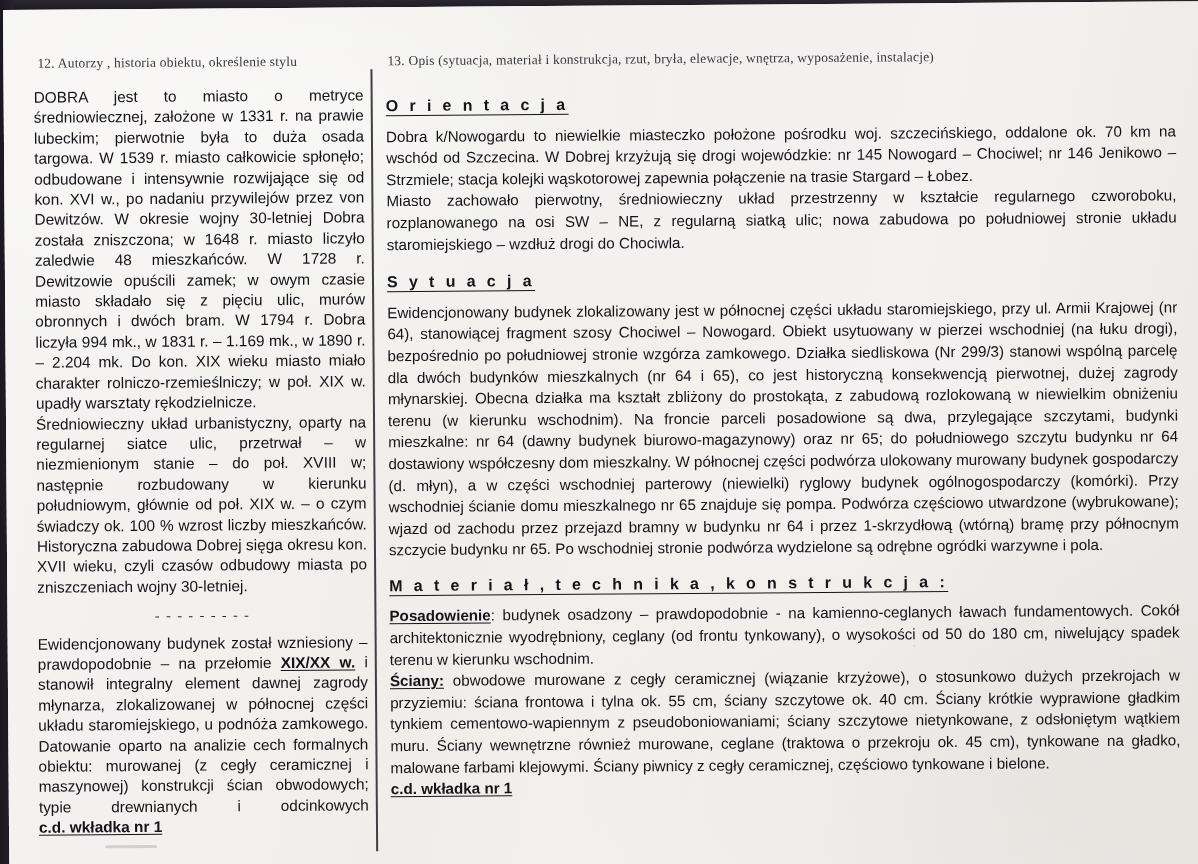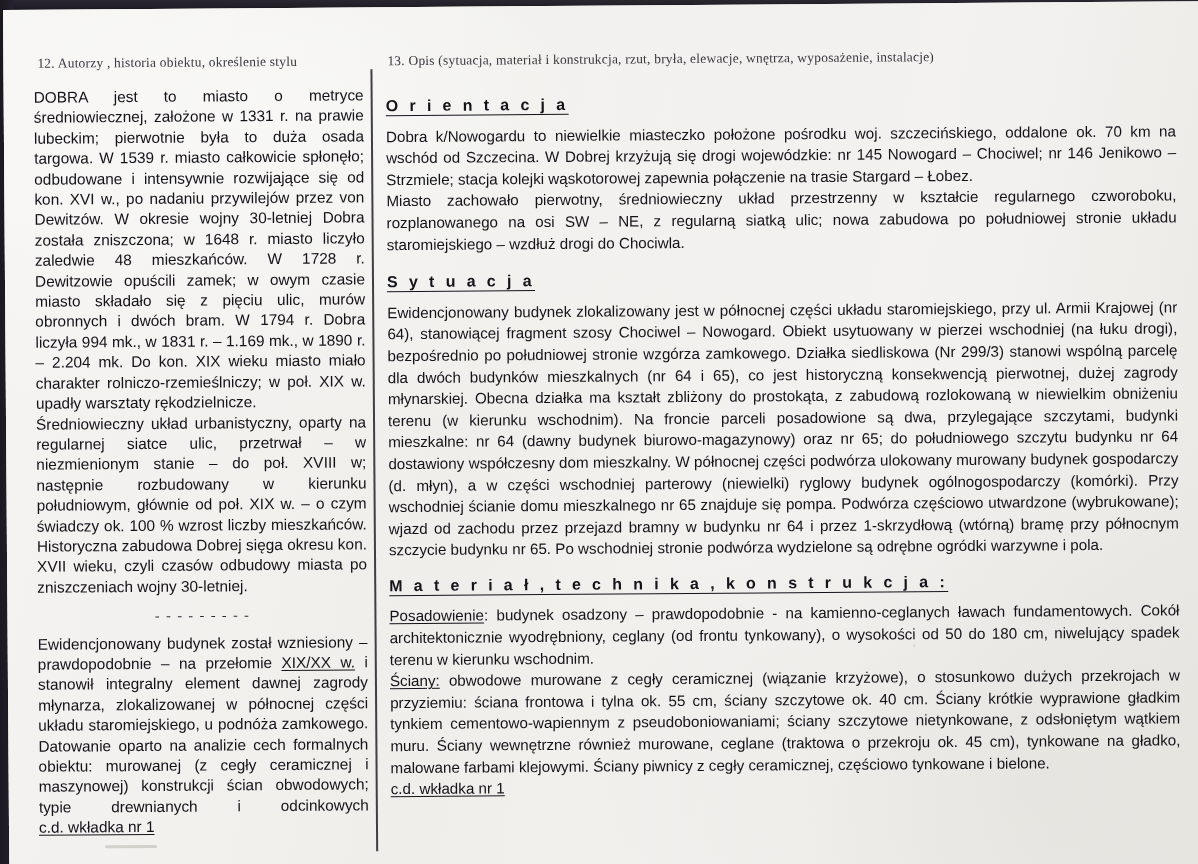--- a/index.html
+++ b/index.html
@@ -86,21 +86,21 @@
   }
   #right-column .body-text{
     text-align:justify;
     font-size:15.2px;
     line-height:21.6px;
   }
   .para{margin:0 0 0 0;}
   .para + .para{margin-top:0;}
 
   .lead-bold{font-weight:normal;}
-  .u-bold{font-weight:normal;text-decoration:underline;text-underline-offset:2px;}
+  .u-bold{font-weight:bold;text-decoration:underline;text-underline-offset:2px;}
 
   
   .section-heading{
     font-weight:bold;
     font-size:16px;
     letter-spacing:3.4px;
     text-decoration:underline;
     text-underline-offset:4px;
     color:#15131a;
     display:inline-block;
@@ -112,21 +112,21 @@
   .dash-rule{
     text-align:center;
     letter-spacing:1px;
     color:#2a2730;
     font-size:15px;
     margin:9px 0 7px 0;
     user-select:none;
   }
 
   
-  .cont-marker{font-weight:normal;text-decoration:underline;text-underline-offset:2px;white-space:nowrap;}
+  .cont-marker{font-weight:bold;text-decoration:underline;text-underline-offset:2px;white-space:nowrap;}
 
   .faint-mark{
     display:block;
     width:52px;height:3px;margin:7px 0 0 66px;
     background:#b9b6b0;opacity:.55;border-radius:2px;
   }
 
   
   .gap-sm{height:10px;}
   .gap-md{height:16px;}

